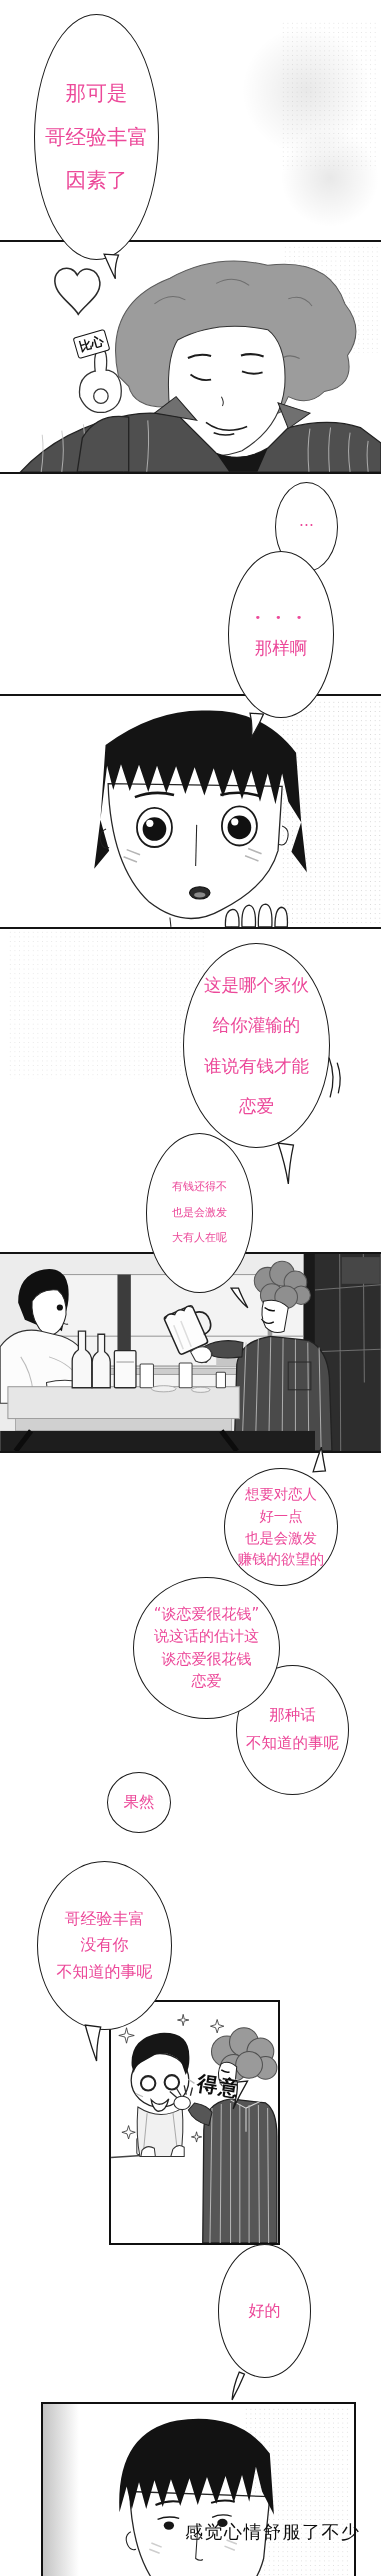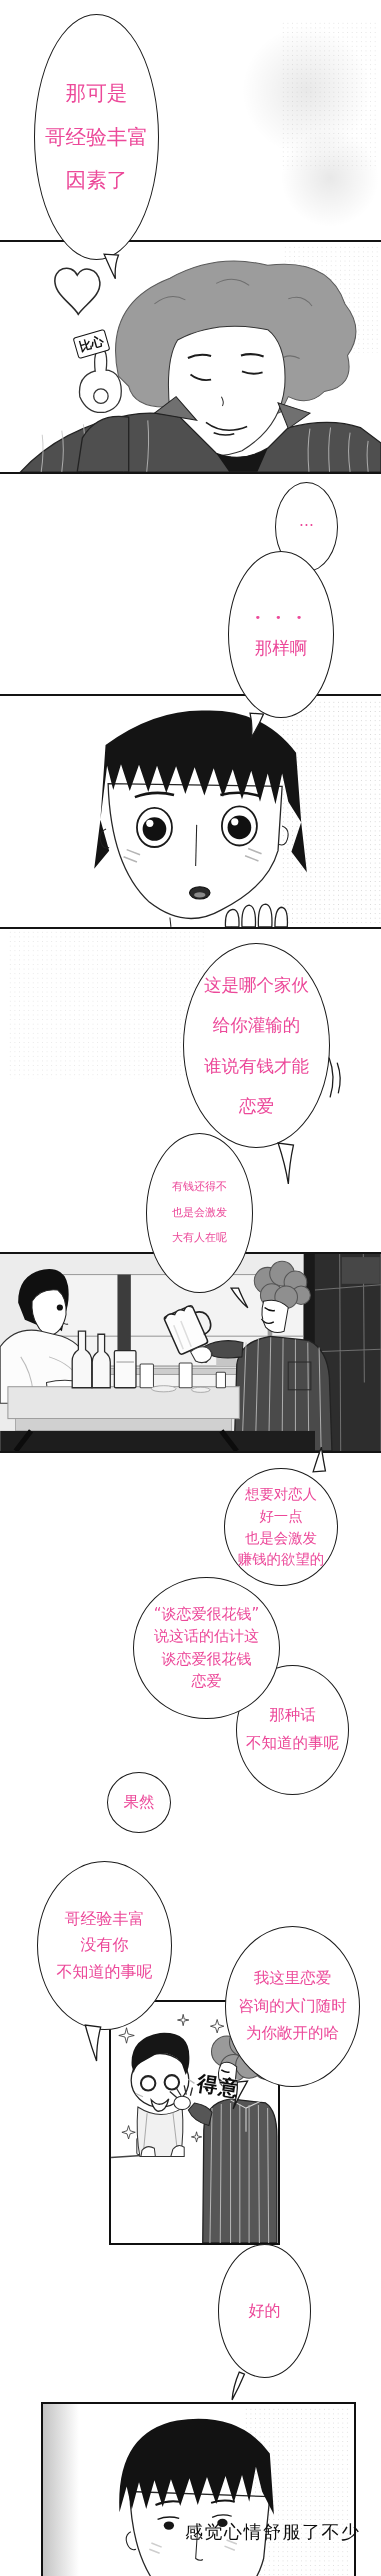--- a/index.html
+++ b/index.html
@@ -324,25 +324,20 @@
     <span class="ln">没有你</span>
     <span class="ln">不知道的事呢</span>
   </div>
   <div class="bubble" style="left:107px;top:1772px;width:62px;height:59px;font-size:15.5px;">
     <span class="ln">果然</span>
   </div>
 
   <svg class="tail" style="left:230px;top:2080px;" width="20.6" height="32" viewBox="0 0 40 62">
       <path class="fillw" d="M34,2 Q18,30 6,56 Q16,26 14,4 Z"></path>
     </svg>
-  <div class="bubble" style="left:225px;top:1926px;width:133px;height:159px;font-size:15.5px;gap:9.3px;">
-    <span class="ln">我这里恋爱</span>
-    <span class="ln">咨询的大门随时</span>
-    <span class="ln">为你敞开的哈</span>
-  </div>
 
   <svg class="tail" style="left:229px;top:2371px;" width="18.5" height="32" viewBox="0 0 36 62">
       <path class="fillw" d="M20,2 Q8,30 6,56 Q20,30 30,6 Z"></path>
     </svg>
   <div class="bubble" style="left:218px;top:2244px;width:91px;height:132px;font-size:16px;">
     <span class="ln">好的</span>
   </div>
 
 </div>
 

